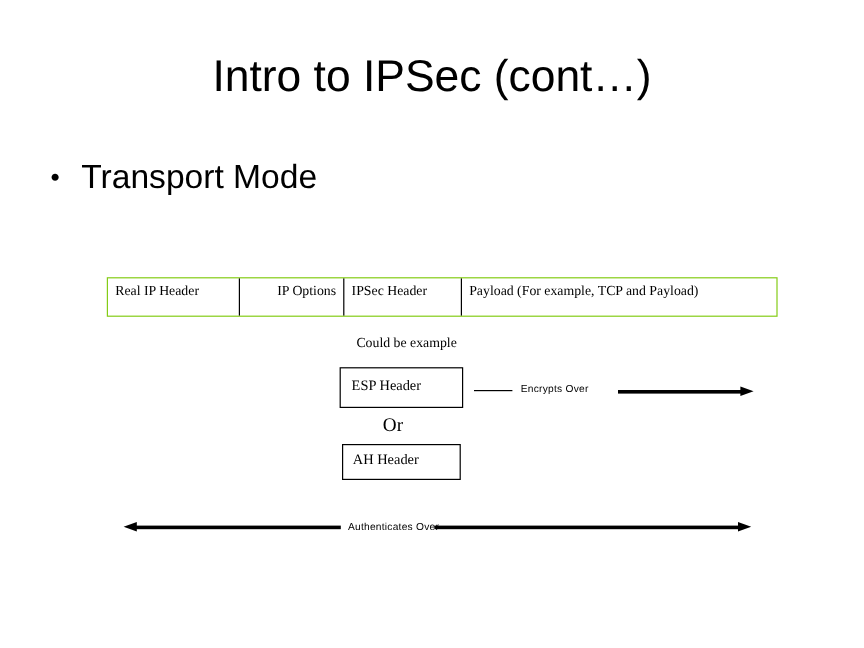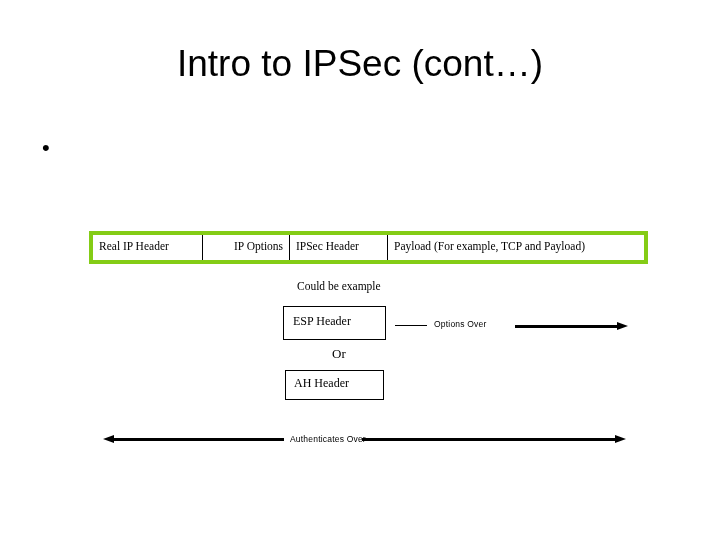--- a/index.html
+++ b/index.html
@@ -49,21 +49,21 @@
   }
 
   
   .packet-table {
     position: absolute;
     left: 89px;
     top: 231px;
     width: 559px;
     height: 33px;
     box-sizing: border-box;
-    border: 4px solid #84cc16;
+    border: 1px solid #84cc16;
     display: flex;
     font-family: "Liberation Serif", "DejaVu Serif", serif;
     font-size: 11.5px;
     line-height: 13px;
   }
   .packet-cell {
     box-sizing: border-box;
     padding: 5px 4px 0 6px;
     overflow: hidden;
     white-space: nowrap;
@@ -144,45 +144,46 @@
 </style>
 </head>
 <body>
 
 <div id="slide">
 
   <div class="title">Intro to IPSec (cont…)</div>
 
   <div class="bullet-row">
     <span class="bullet-dot">•</span>
+    <span>Transport Mode</span>
   </div>
 
   <div class="packet-table">
     <div class="packet-cell pc-0">Real IP Header</div>
     <div class="packet-cell pc-1">IP Options</div>
     <div class="packet-cell pc-2">IPSec Header</div>
     <div class="packet-cell pc-3">Payload (For example, TCP and Payload)</div>
   </div>
 
   <div class="serif-label" style="left:297px; top:280px;">Could be example</div>
 
   <div class="small-box esp-box">
     <span>ESP Header</span>
   </div>
 
   <div class="hline" style="left:395px; top:325px; width:32px; height:1px;"></div>
 
-  <div class="tiny-label" style="left:434px; top:319px;">Options Over</div>
+  <div class="tiny-label" style="left:434px; top:319px;">Encrypts Over</div>
 
   <div class="arrow point-right encrypts-arrow">
     <div class="shaft"></div>
     <div class="head"></div>
   </div>
 
-  <div class="serif-label" style="left:332px; top:346px; font-size:13px;">Or</div>
+  <div class="serif-label" style="left:319px; top:346px; font-size:16px;">Or</div>
 
   <div class="small-box ah-box">
     <span>AH Header</span>
   </div>
 
   <div class="arrow point-left auth-left-arrow">
     <div class="shaft"></div>
     <div class="head"></div>
   </div>
 

